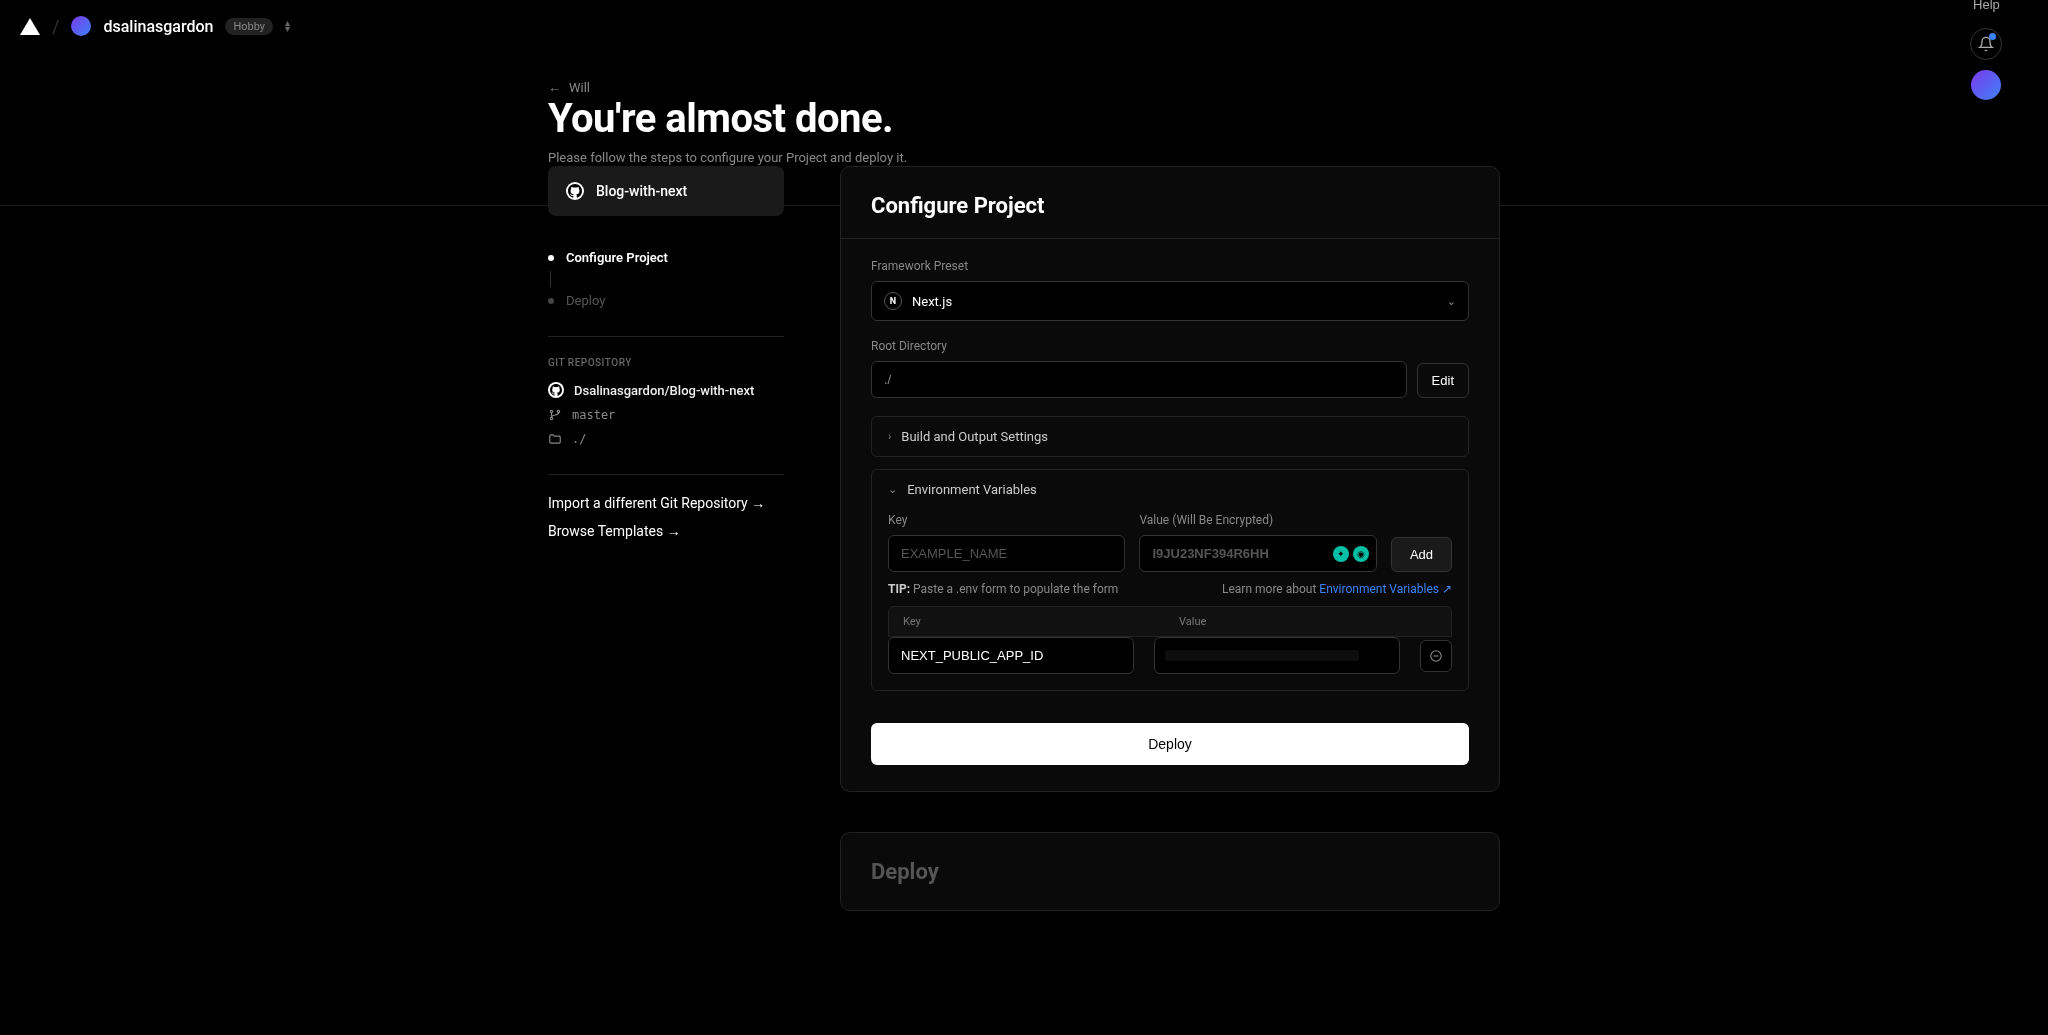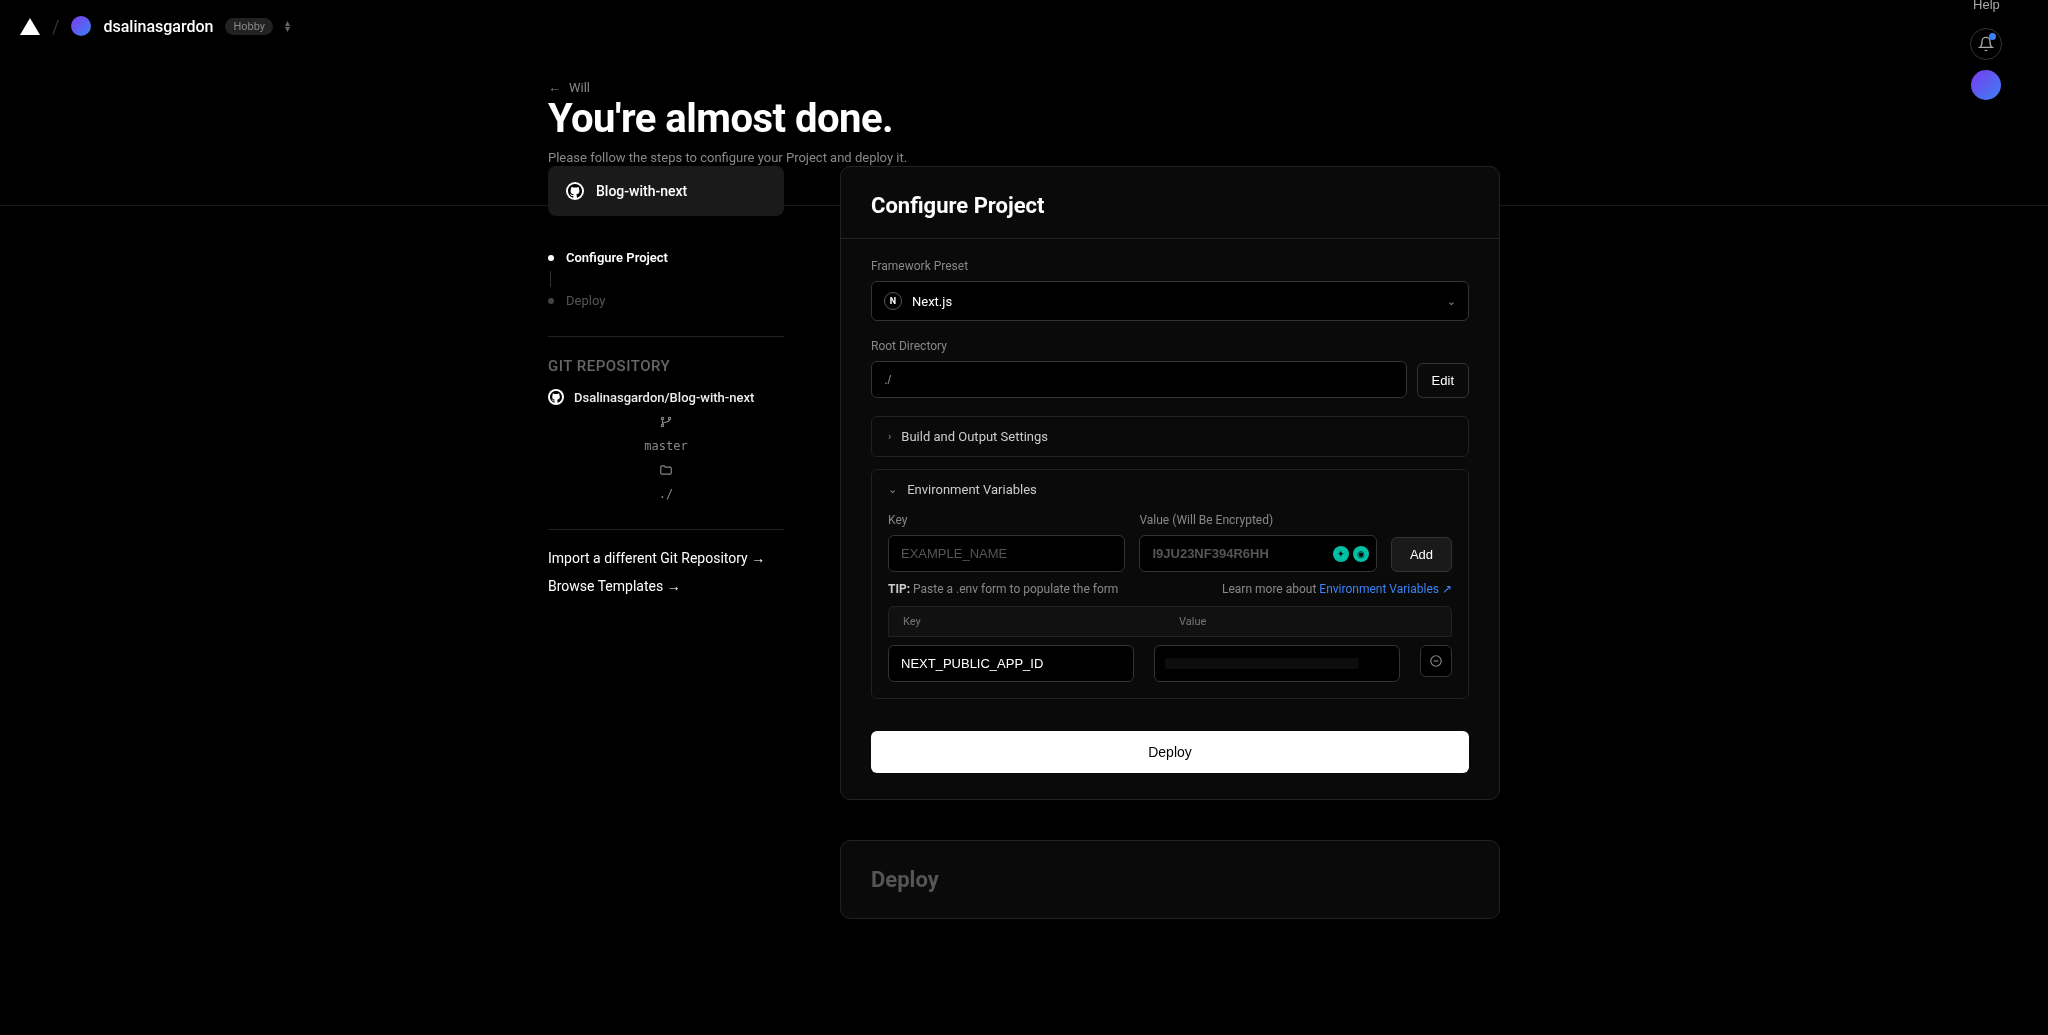--- a/index.html
+++ b/index.html
@@ -79,24 +79,24 @@
 .gh-icon {
   width:18px; height:18px; border-radius:50%; background:#fff; display:inline-flex; align-items:center; justify-content:center;
 }
 .step-list { margin-top: 34px; }
 .step-item { display:flex; align-items:center; gap:12px; font-size:13px; margin-bottom:6px; }
 .step-dot { width:6px; height:6px; border-radius:50%; background:#fff; }
 .step-dot.inactive { background:#444; }
 .step-item.inactive { color:#555; }
 .step-line { width:1px; height:16px; background:#333; margin-left:2px; margin-bottom:6px;}
 .sec-divider { border-top:1px solid #222; margin:28px 0 20px; }
-.mini-label { color:#666; font-size:15px; letter-spacing:0.5px; font-weight:500;}
+.mini-label { color:#666; font-size:10px; letter-spacing:0.5px; font-weight:500;}
 .repo-info { margin-top:14px; display:flex; flex-direction:column; gap:10px; font-size:13px;}
 .repo-line { display:flex; align-items:center; gap:10px; color:#eee;}
-.repo-line.dim { color:#888; font-family: ui-monospace, monospace; font-size:12px;flex-direction:column;}
+.repo-line.dim { color:#888; font-family: ui-monospace, monospace; font-size:12px;}
 .link-row { font-size:14px; font-weight:400; cursor:pointer; margin-bottom:12px; display:block;}
 .card {
   background: #0a0a0a; border:1px solid #222; border-radius:10px;
   padding: 26px 30px; margin-top: 40px;
 }
 .card-title { font-size:22px; font-weight:700; }
 .card-divider { border-top:1px solid #222; margin:20px -30px 20px; }
 .form-label { color:#888; font-size:12px; margin-bottom:8px; display:block;}
 .input-text {
   width:100%; background:#000; border:1px solid #333; border-radius:6px;
@@ -130,21 +130,21 @@
 .env-badge { width:16px; height:16px; border-radius:50%; display:flex; align-items:center; justify-content:center; font-size:9px; color:#000;}
 .btn-add { background:#1a1a1a; border:1px solid #333; color:#fff; padding:9px 18px; border-radius:6px; font-size:13px; cursor:pointer;}
 .tip-row { display:flex; justify-content:space-between; font-size:12px; margin-top:8px; margin-bottom:10px;}
 .tip-left { color:#888; } .tip-left b { color:#ccc; }
 .tip-link { color:#3b82f6; cursor:pointer;}
 .env-table-head {
   background:#111; border:1px solid #222; border-radius:6px 6px 0 0;
   display:flex; padding:8px 14px; font-size:11px; color:#777;
 }
 .env-table-head .col1{flex:1;} .env-table-head .col2{flex:1; padding-left:18px;}
-.env-entry { display:flex; gap:20px; margin-top:8px; align-items:flex-start;}
+.env-entry { display:flex; gap:20px; align-items:center;}
 .env-entry .input-text { flex:1; }
 .redact { flex:1; background:#000; border:1px solid #333; border-radius:6px; padding:10px 12px; position:relative; height:37px;}
 .redact::after{ content:""; position:absolute; left:10px; right:40px; top:12px; height:11px; background:#0d0d0d; border-radius:2px;}
 .remove-btn { width:32px; height:32px; border:1px solid #333; border-radius:6px; background:#000; color:#888; cursor:pointer; display:flex; align-items:center; justify-content:center;}
 .btn-deploy {
   width:100%; background:#fff; color:#000; border:none; border-radius:6px;
   padding:13px; font-size:14px; font-weight:500; cursor:pointer; margin-top:20px;
 }
 .card.deploy-card .card-title { color:#555; }
 svg.oct { width:16px; height:16px; }

